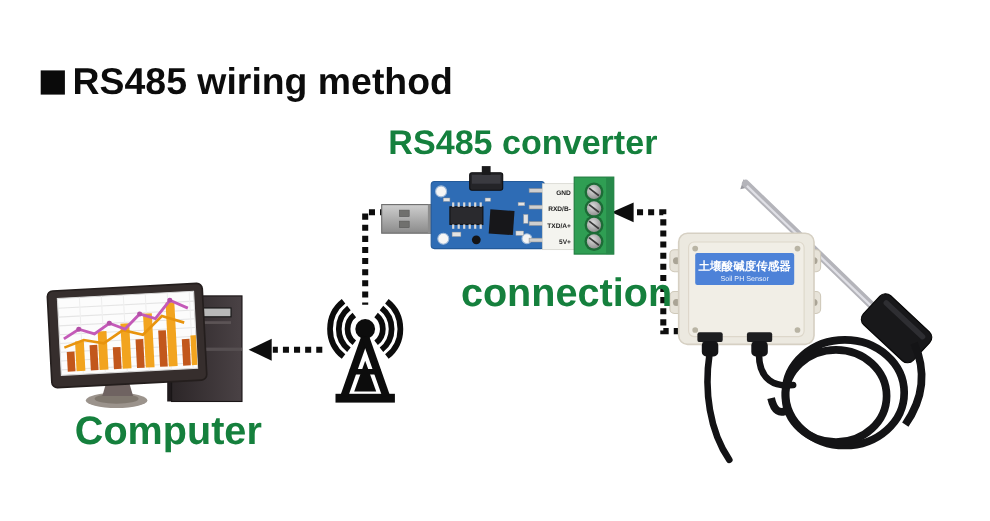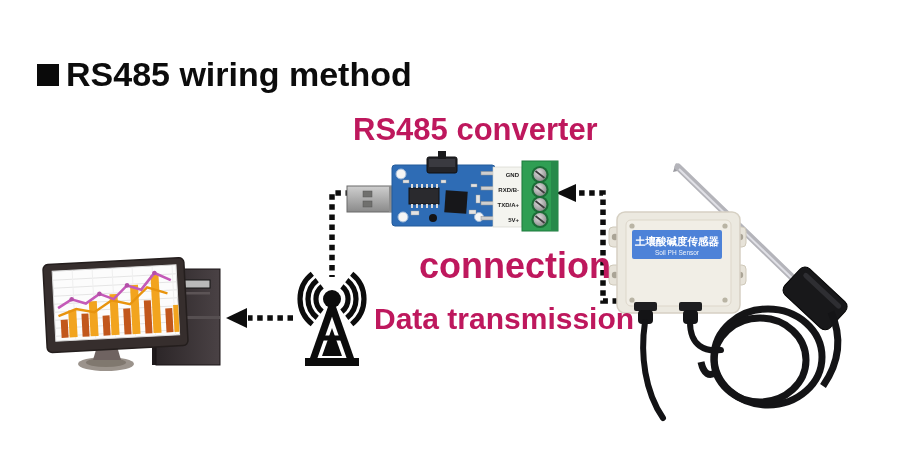--- a/index.html
+++ b/index.html
@@ -5,21 +5,21 @@
   html,body { margin:0; padding:0; background:#ffffff; }
   .canvas {
     position:relative; width:900px; height:438px; background:#ffffff;
     font-family:"Liberation Sans","DejaVu Sans",sans-serif; overflow:hidden;
   }
   .title {
     position:absolute; left:37px; top:55px; display:flex; align-items:center; gap:7px;
     color:#0c0c0c; font-weight:700; font-size:34px; white-space:nowrap;
   }
   .bullet { width:22px; height:22px; background:#0a0a0a; flex:0 0 auto; }
-  .lbl { position:absolute; color:#be185d; font-weight:700; white-space:nowrap; z-index:6; }
+  .lbl { position:absolute; color:#15803d; font-weight:700; white-space:nowrap; z-index:6; }
   .lbl-converter   { left:353px; top:112px; font-size:31px; }
   .lbl-connection  { left:419px; top:245px; font-size:36px; }
   .lbl-transmission{ left:374px; top:302px; font-size:30px; }
   .lbl-computer    { left:68px;  top:371px; font-size:36px; }
   svg.layer { position:absolute; overflow:visible; }
   .overlay      { left:0;    top:0;    z-index:1; }
   .dev-computer { left:38px;  top:255px; z-index:3; }
   .dev-antenna  { left:286px; top:270px; z-index:3; }
   .dev-converter{ left:345px; top:153px; z-index:3; }
   .dev-sensor   { left:605px; top:150px; z-index:2; }
@@ -39,21 +39,21 @@
     <polygon points="247,308 226,318 247,328" fill="#0d0d0d"></polygon>
   </svg>
 
   <div class="title">
     <span class="bullet"></span>
     <span>RS485 wiring method</span>
   </div>
 
   <div class="lbl lbl-converter">RS485 converter</div>
   <div class="lbl lbl-connection">connection</div>
-  <div class="lbl lbl-transmission">Data transmission</div>
+  <div class="lbl lbl-computer">Computer</div>
 
   <svg class="layer dev-computer" width="200" height="125" viewBox="0 0 200 125">
     <defs>
       <linearGradient id="towerGrad" x1="0" y1="0" x2="1" y2="0">
         <stop offset="0" stop-color="#2c2628"></stop>
           <stop offset="1" stop-color="#4a4245"></stop>
       </linearGradient>
       <clipPath id="scr">
           <rect x="16" y="13" width="124" height="70"></rect>
         </clipPath>

